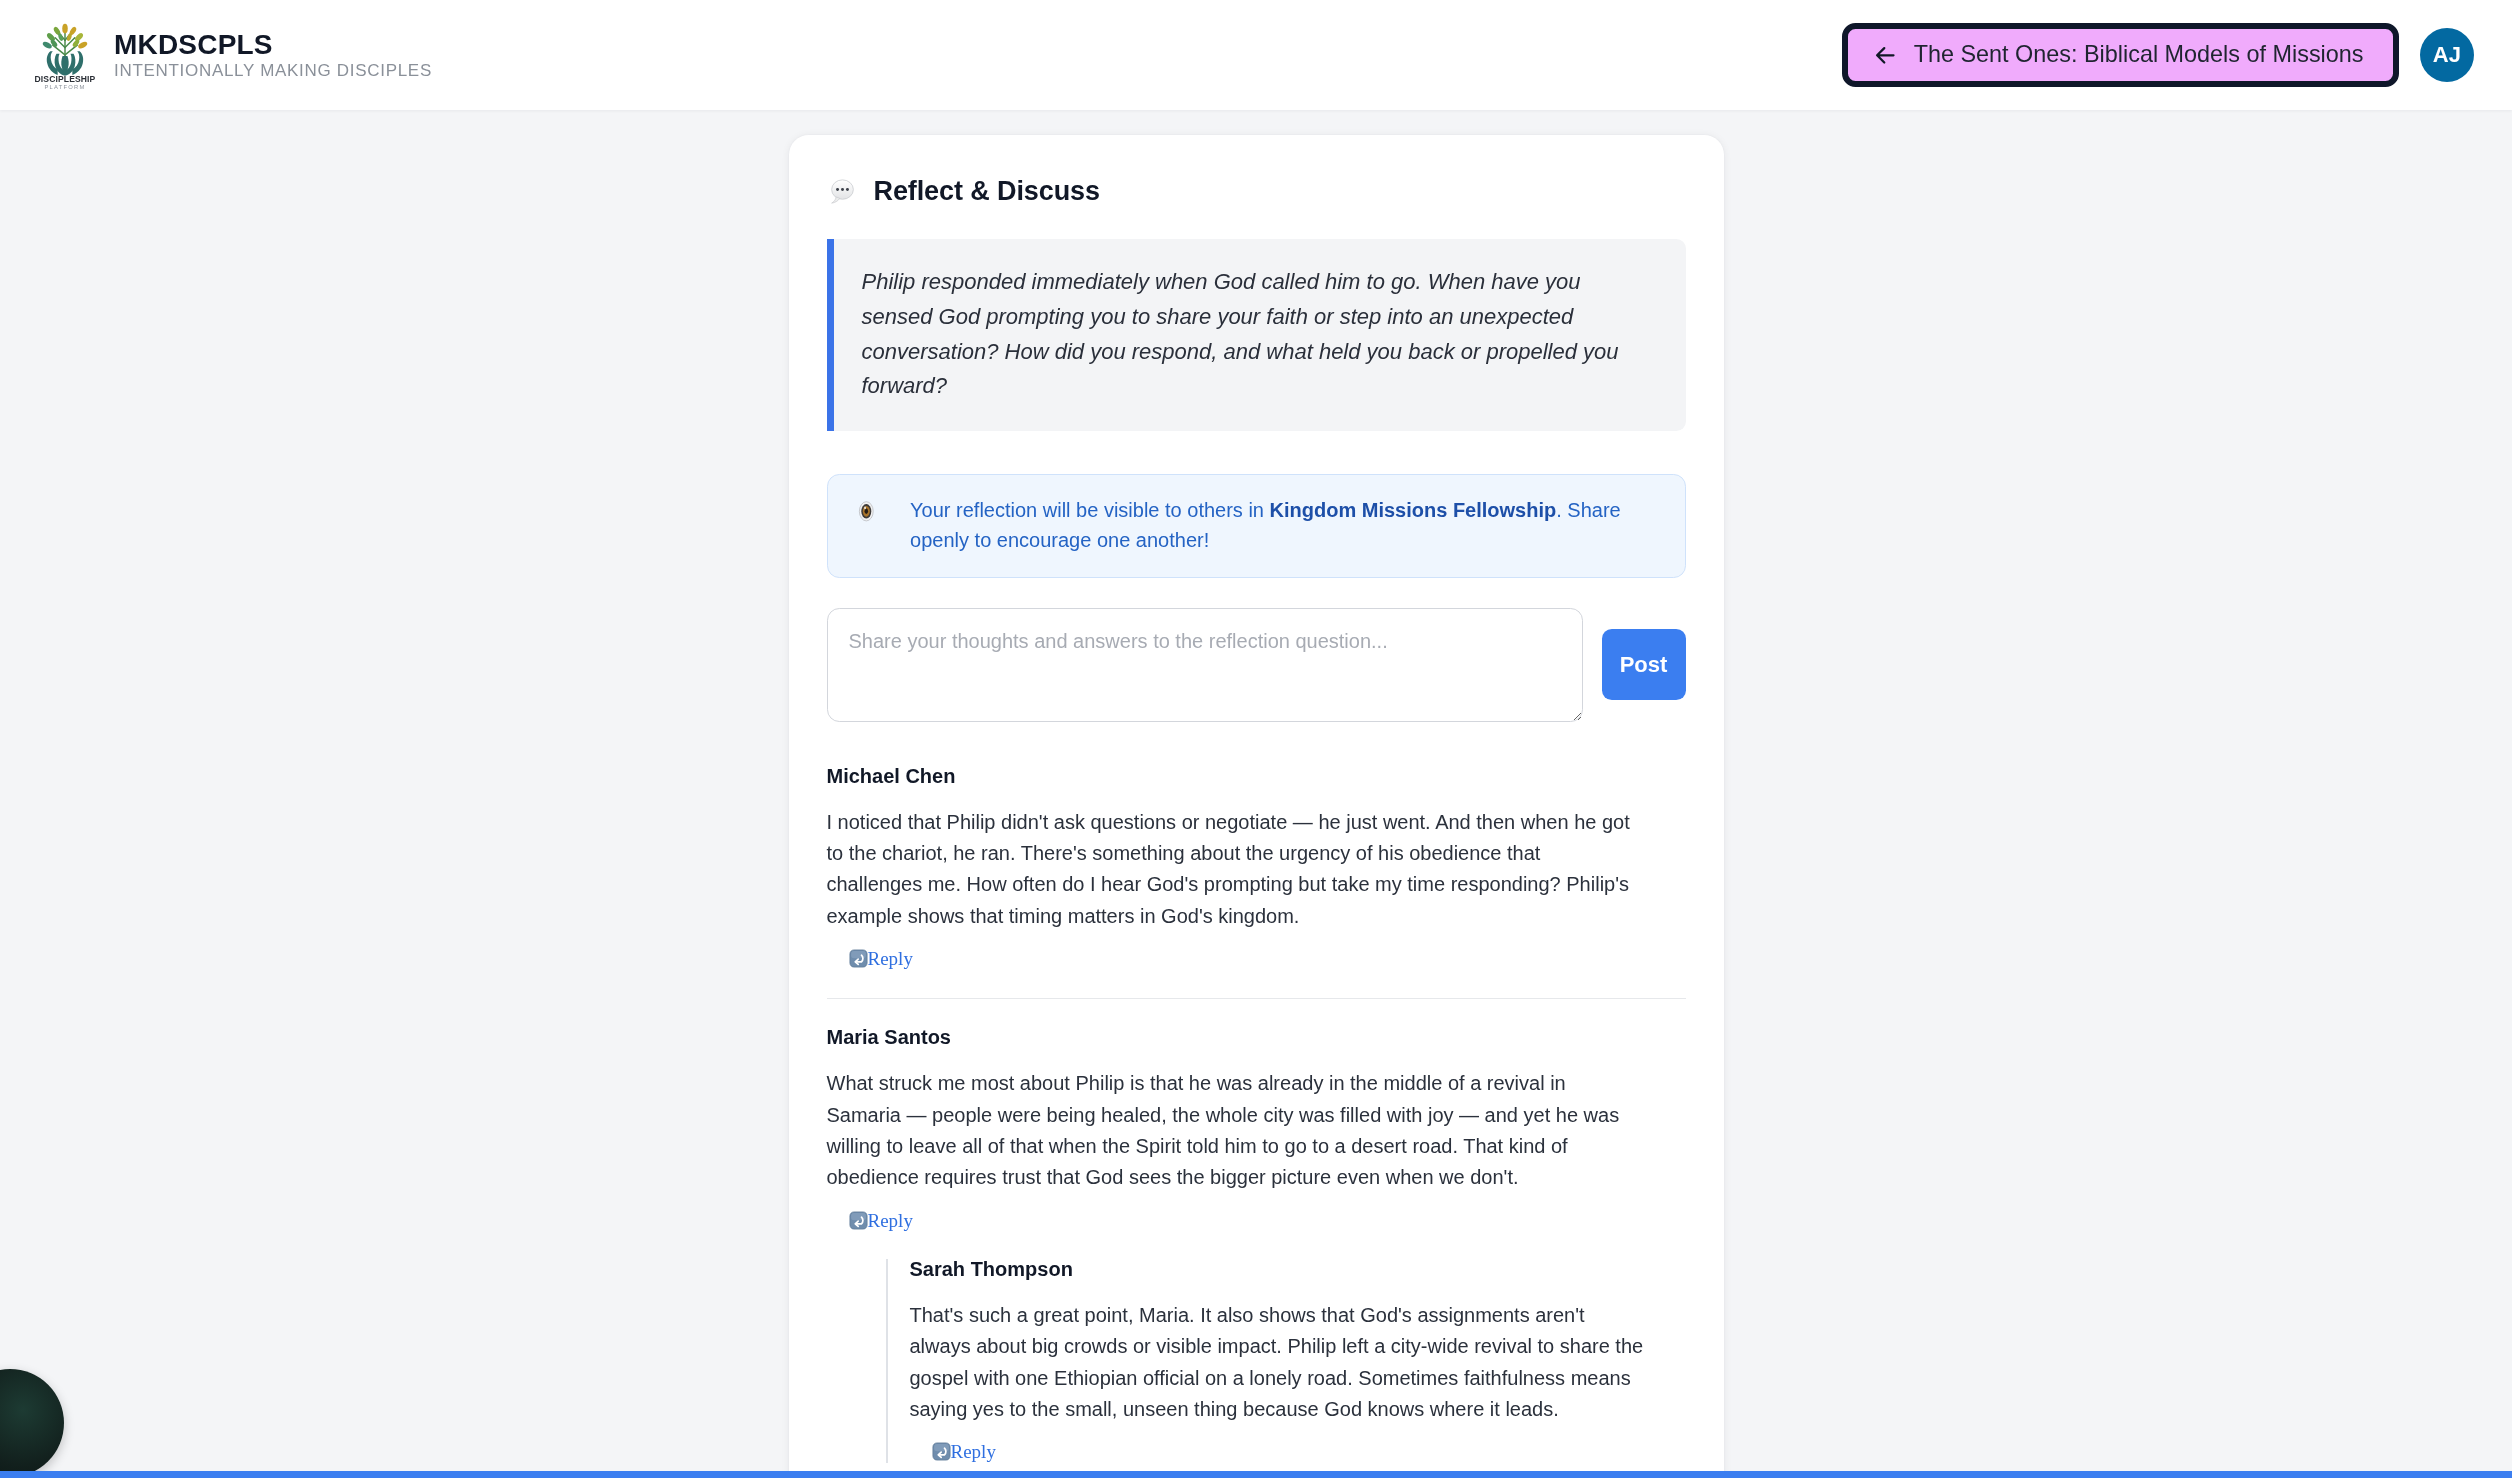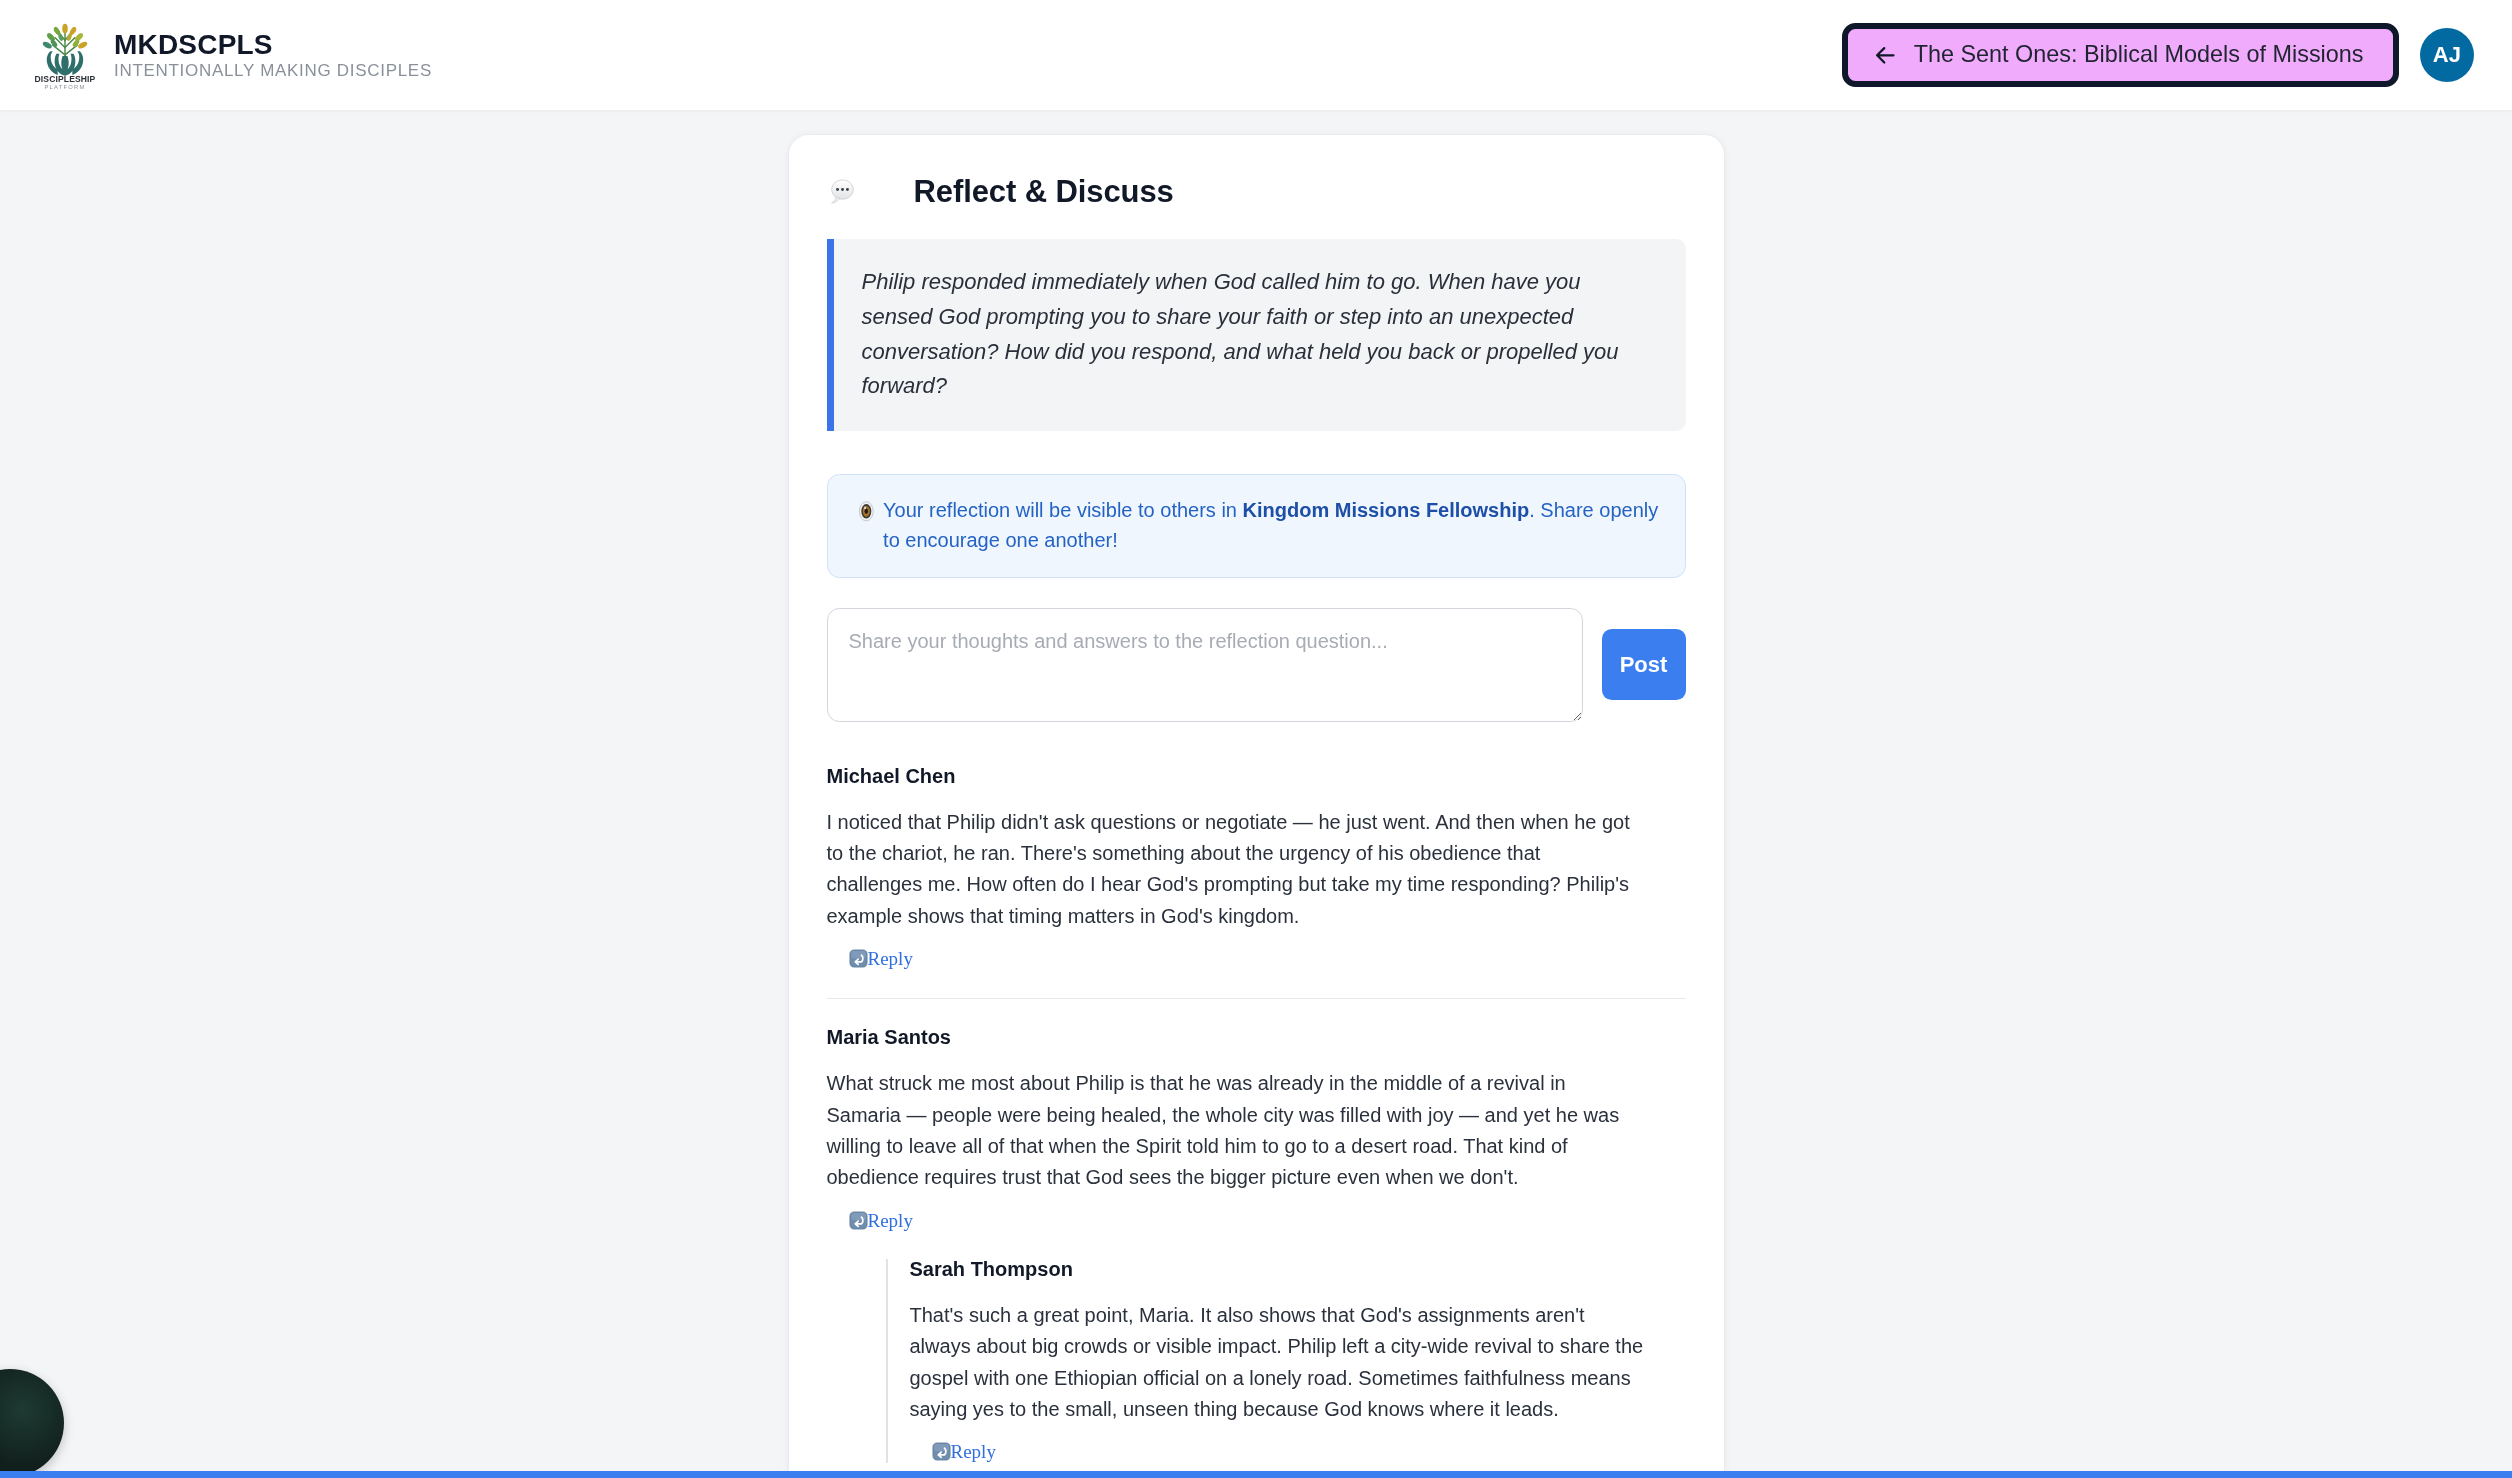--- a/index.html
+++ b/index.html
@@ -129,26 +129,25 @@
   .card-heading {
     display: flex;
     align-items: center;
     gap: 16px;
     margin-bottom: 32px;
   }
 
   .balloon-icon { width: 31px; height: 31px; display: block; flex: 0 0 auto; }
 
   .card-title {
-    font-size: 31px;
+    font-size: 27px;
     font-weight: 700;
     color: #111827;
     line-height: 1;
     letter-spacing: -0.1px;
-    margin-left: 40px;
   }
 
   
   .question-block {
     background: #f3f4f6;
     border-left: 7.4px solid #3b73e8;
     border-radius: 0 9.8px 9.8px 0;
     padding: 26px 28px 27px 28px;
     margin-bottom: 43px;
   }
@@ -162,21 +161,21 @@
 
   
   .visibility-notice {
     background: #eff6fe;
     border: 1px solid #cfe2fb;
     border-radius: 12.3px;
     padding: 21px 24.6px 22px 26px;
     margin-bottom: 29.5px;
     display: flex;
     align-items: flex-start;
-    gap: 5px;
+    gap: 32px;
   }
 
   .eye-icon { width: 24.6px; height: 24.6px; flex: 0 0 auto; margin-top: 3.1px; display:block; }
 
   .visibility-text {
     font-size: 20px;
     line-height: 1.48;
     color: #2463c4;
     max-width: 781px;
   }

